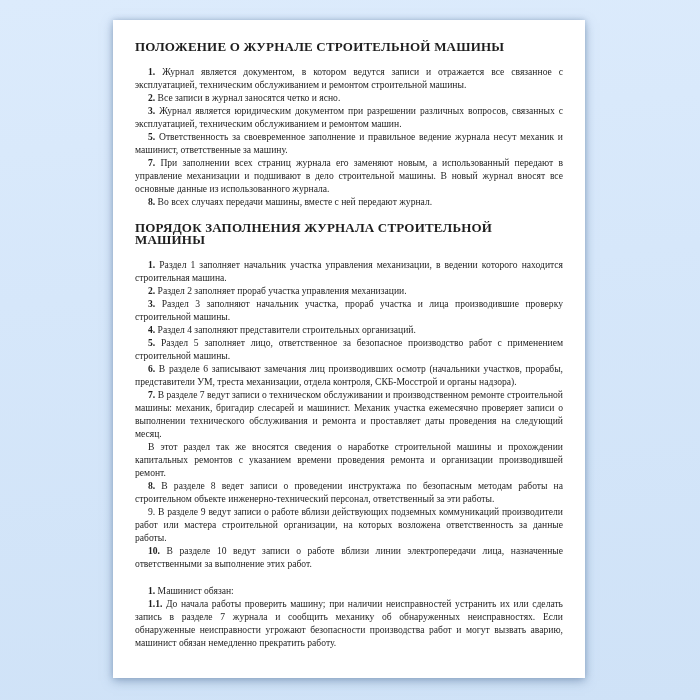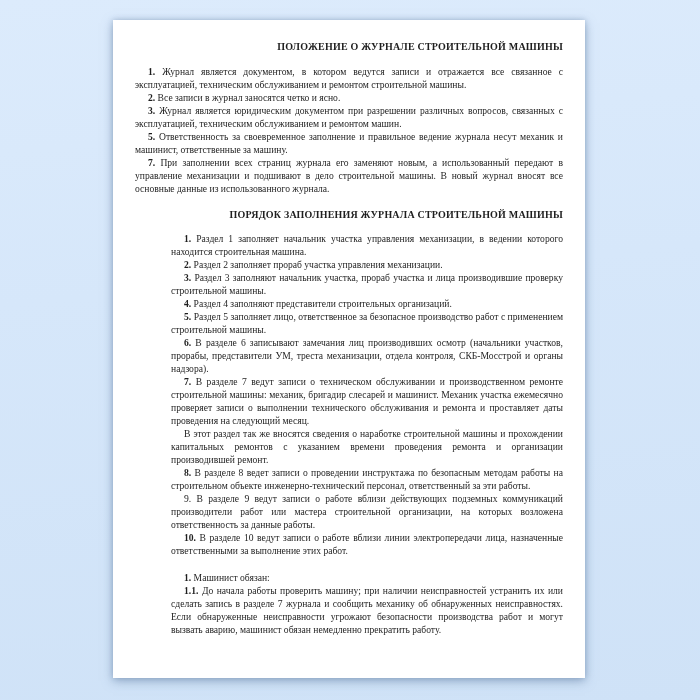--- a/index.html
+++ b/index.html
@@ -16,24 +16,24 @@
     width: 472px; height: 658px; box-sizing: border-box;
     background: #ffffff;
     box-shadow: 0 3px 10px rgba(96,125,163,0.55), 0 0 5px rgba(96,125,163,0.35);
     padding: 21px 22px 0 22px;
     overflow: hidden;
   }
   .doc {
     font-size: 9.6px; line-height: 13px; color: #1e1e1e;
     text-align: justify;
   }
-  .section + .section { margin-top: 14px; margin-left: 36px; }
+  .section + .section { margin-top: 14px; }
   .heading {
-    font-size: 10px; line-height: 12.5px; font-weight: bold;
-    text-align: right; letter-spacing: 0.2px;
+    font-size: 13px; line-height: 12.5px; font-weight: bold;
+    text-align: left; letter-spacing: 0.2px;
     margin: 0 0 11px 0;
   }
   .doc p { margin: 0; text-indent: 13px; }
   .num { font-weight: bold; }
   .num.plain { font-weight: normal; }
 </style>
 </head>
 <body>
 
 <div class="stage">
@@ -41,20 +41,21 @@
     <div class="doc" id="doc">
         <section class="section">
           <h2 class="heading">
             <div>ПОЛОЖЕНИЕ О ЖУРНАЛЕ СТРОИТЕЛЬНОЙ МАШИНЫ</div>
           </h2>
           <p><span class="num">1.</span> <span>Журнал является документом, в котором ведутся записи и отражается все связанное с эксплуатацией, техническим обслуживанием и ремонтом строительной машины.</span></p>
           <p><span class="num">2.</span> <span>Все записи в журнал заносятся четко и ясно.</span></p>
           <p><span class="num">3.</span> <span>Журнал является юридическим документом при разрешении различных вопросов, связанных с эксплуатацией, техническим обслуживанием и ремонтом машин.</span></p>
           <p><span class="num">5.</span> <span>Ответственность за своевременное заполнение и правильное ведение журнала несут механик и машинист, ответственные за машину.</span></p>
           <p><span class="num">7.</span> <span>При заполнении всех страниц журнала его заменяют новым, а использованный передают в управление механизации и подшивают в дело строительной машины. В новый журнал вносят все основные данные из использованного журнала.</span></p>
+          <p><span class="num">8.</span> <span>Во всех случаях передачи машины, вместе с ней передают журнал.</span></p>
         </section>
         <section class="section">
           <h2 class="heading">
             <div>ПОРЯДОК ЗАПОЛНЕНИЯ ЖУРНАЛА СТРОИТЕЛЬНОЙ МАШИНЫ</div>
           </h2>
           <p><span class="num">1.</span> <span>Раздел 1 заполняет начальник участка управления механизации, в ведении которого находится строительная машина.</span></p>
           <p><span class="num">2.</span> <span>Раздел 2 заполняет прораб участка управления механизации.</span></p>
           <p><span class="num">3.</span> <span>Раздел 3 заполняют начальник участка, прораб участка и лица производившие проверку строительной машины.</span></p>
           <p><span class="num">4.</span> <span>Раздел 4 заполняют представители строительных организаций.</span></p>
           <p><span class="num">5.</span> <span>Раздел 5 заполняет лицо, ответственное за безопасное производство работ с применением строительной машины.</span></p>

